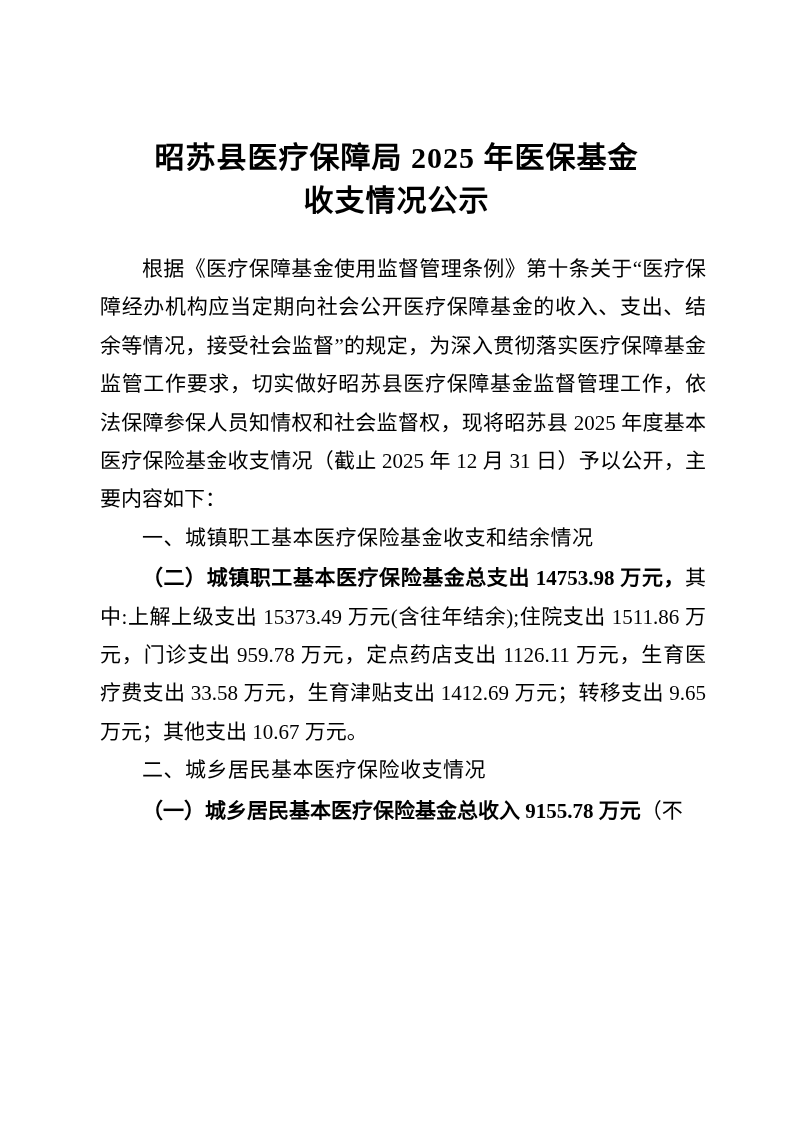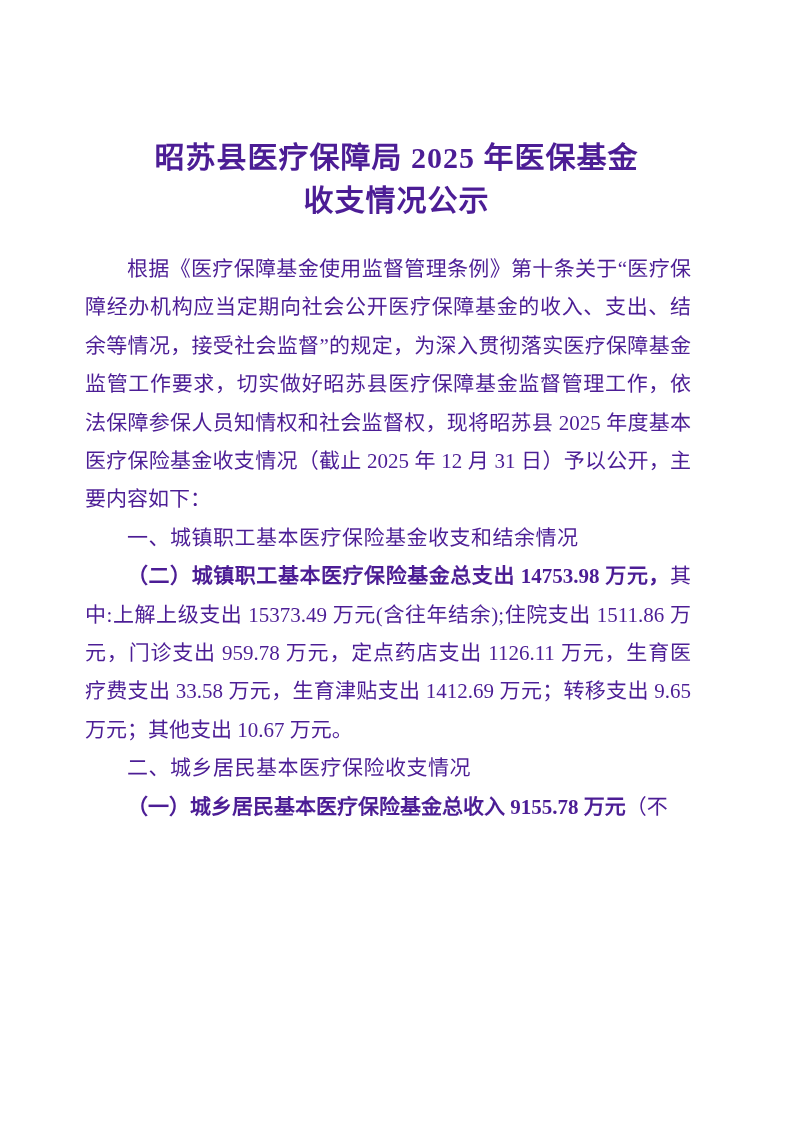--- a/index.html
+++ b/index.html
@@ -7,21 +7,21 @@
     margin: 0;
     padding: 0;
     background: #ffffff;
   }
   .page {
     position: relative;
     width: 793px;
     height: 1122px;
     margin: 0 auto;
     background: #ffffff;
-    color: #4c1d95;
+    color: #000000;
     font-family: "Liberation Serif", "DejaVu Serif", serif;
     overflow: hidden;
   }
   .doc-title {
     position: absolute;
     top: 136px;
     left: 0;
     width: 100%;
     margin: 0;
     text-align: center;
@@ -29,34 +29,34 @@
     line-height: 43px;
     font-weight: bold;
     letter-spacing: 1px;
   }
   .doc-title .title-line {
     display: block;
   }
   .content {
     position: absolute;
     top: 250px;
-    left: 85px;
+    left: 100px;
     width: 606px;
     font-size: 21px;
     line-height: 38.4px;
     text-align: justify;
   }
   p.para {
     margin: 0;
     padding: 0;
     text-indent: 2em;
   }
   
   p.para.heading span {
-    font-family: Liberation Sans, sans-serif;
+    font-family: Liberation Mono, monospace;
     letter-spacing: 0.5px;
   }
   
   .run-bold {
     font-weight: bold;
   }
   .run-normal {
     font-weight: normal;
   }
 </style>

